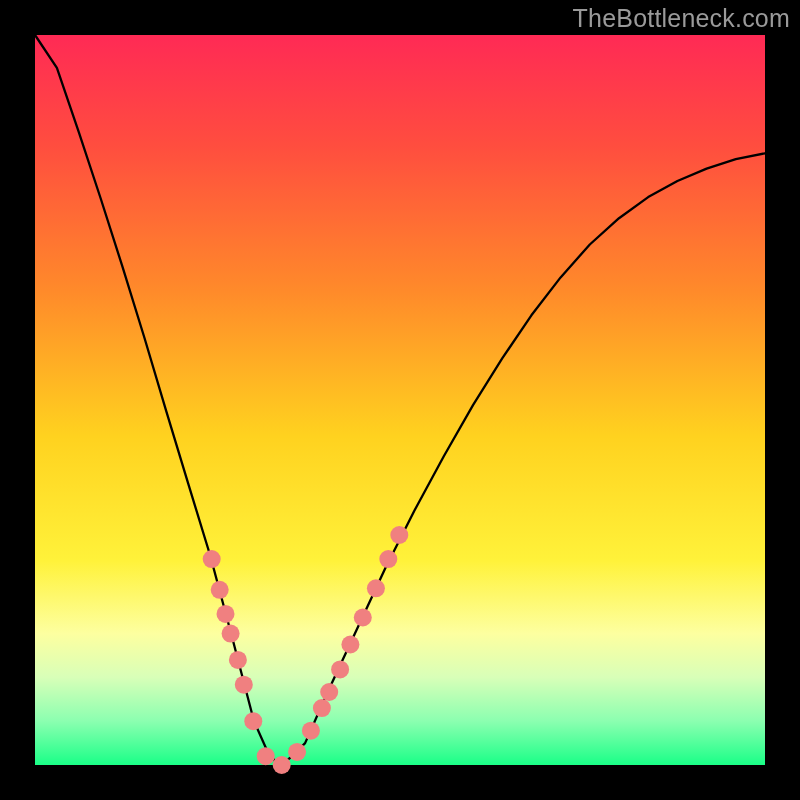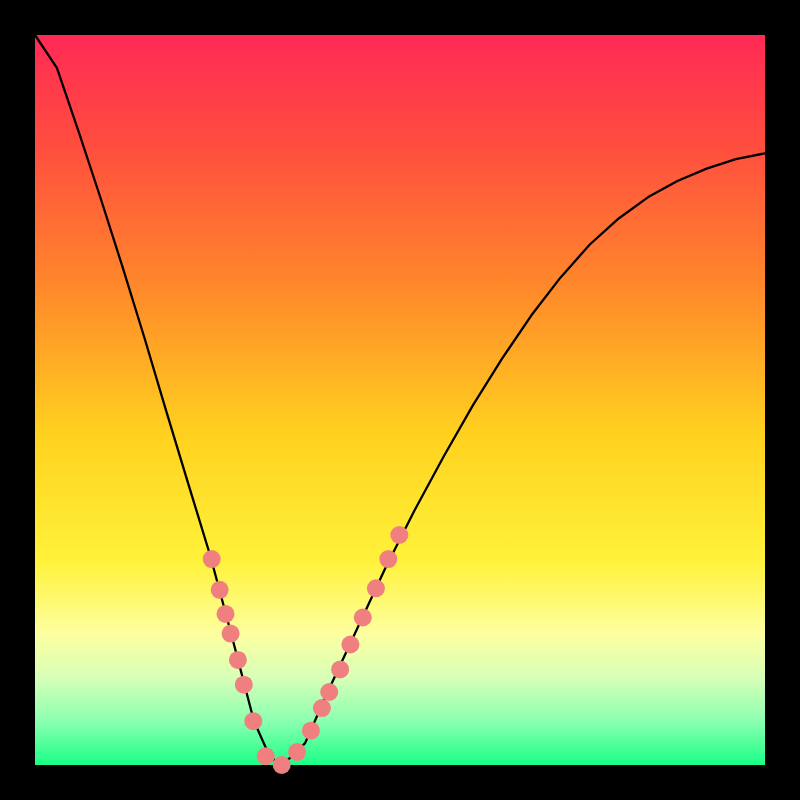--- a/index.html
+++ b/index.html
@@ -69,13 +69,14 @@
         <circle cx="321.9" cy="708.1" r="9" fill="#f08080"></circle>
         <circle cx="329.2" cy="692.0" r="9" fill="#f08080"></circle>
         <circle cx="340.1" cy="669.4" r="9" fill="#f08080"></circle>
         <circle cx="350.4" cy="644.5" r="9" fill="#f08080"></circle>
         <circle cx="362.8" cy="617.5" r="9" fill="#f08080"></circle>
         <circle cx="375.9" cy="588.3" r="9" fill="#f08080"></circle>
         <circle cx="388.3" cy="559.1" r="9" fill="#f08080"></circle>
         <circle cx="399.3" cy="535.0" r="9" fill="#f08080"></circle>
       </g>
     </svg>
+  <div class="watermark">TheBottleneck.com</div>
 </div>
 
 </body></html>

